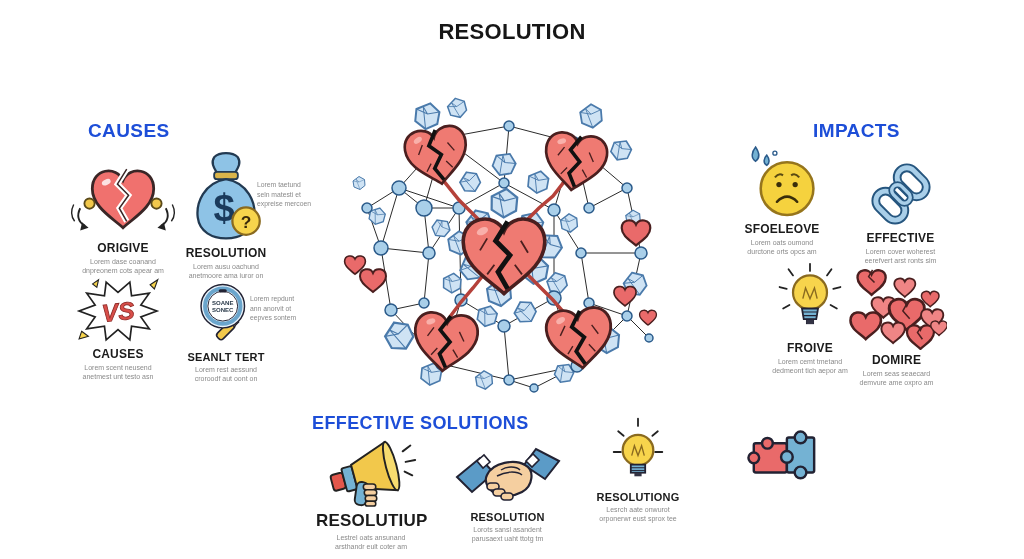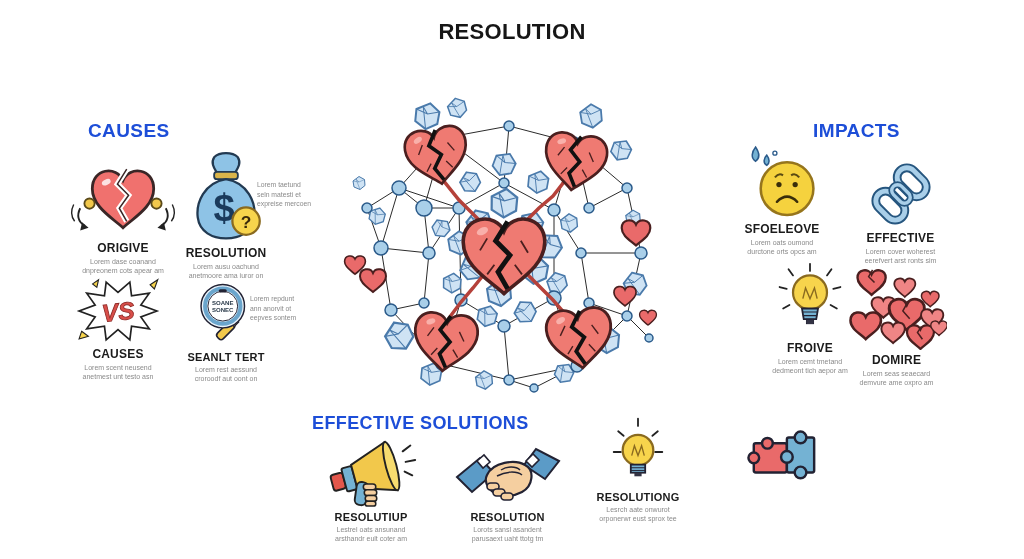--- a/index.html
+++ b/index.html
@@ -344,21 +344,21 @@
         </g>
         <rect x="34" y="48" width="12" height="24" rx="5" fill="#74b2d3" stroke="#222" stroke-width="2" transform="rotate(8 40 60)"></rect>
         <g fill="#f5cfa0" stroke="#222" stroke-width="1.6">
           <rect x="42" y="50" width="13" height="6" rx="3"></rect>
           <rect x="43" y="56" width="13" height="6" rx="3"></rect>
           <rect x="44" y="62" width="12" height="6" rx="3"></rect>
           <rect x="44" y="68" width="11" height="5" rx="2.5"></rect>
         </g>
       </svg>
     </div>
-    <div class="item-label" style="font-size:11px;">RESOLUTIUP</div>
+    <div class="item-label" style="font-size:17px;">RESOLUTIUP</div>
     <div class="item-desc">
       <div>Lestrel oats ansunand</div>
       <div>arsthandr eult coter am</div>
     </div>
   </div>
 
   <div class="item" style="left:450px;top:436px;width:115px;">
     <div class="icon-wrap" style="height:72px;">
       <svg width="110" height="64" viewBox="0 0 110 62">
         <path d="M4,32 L27,13 L41,28 L19,47 Z" fill="#5b9bc7" stroke="#223" stroke-width="2"></path>

